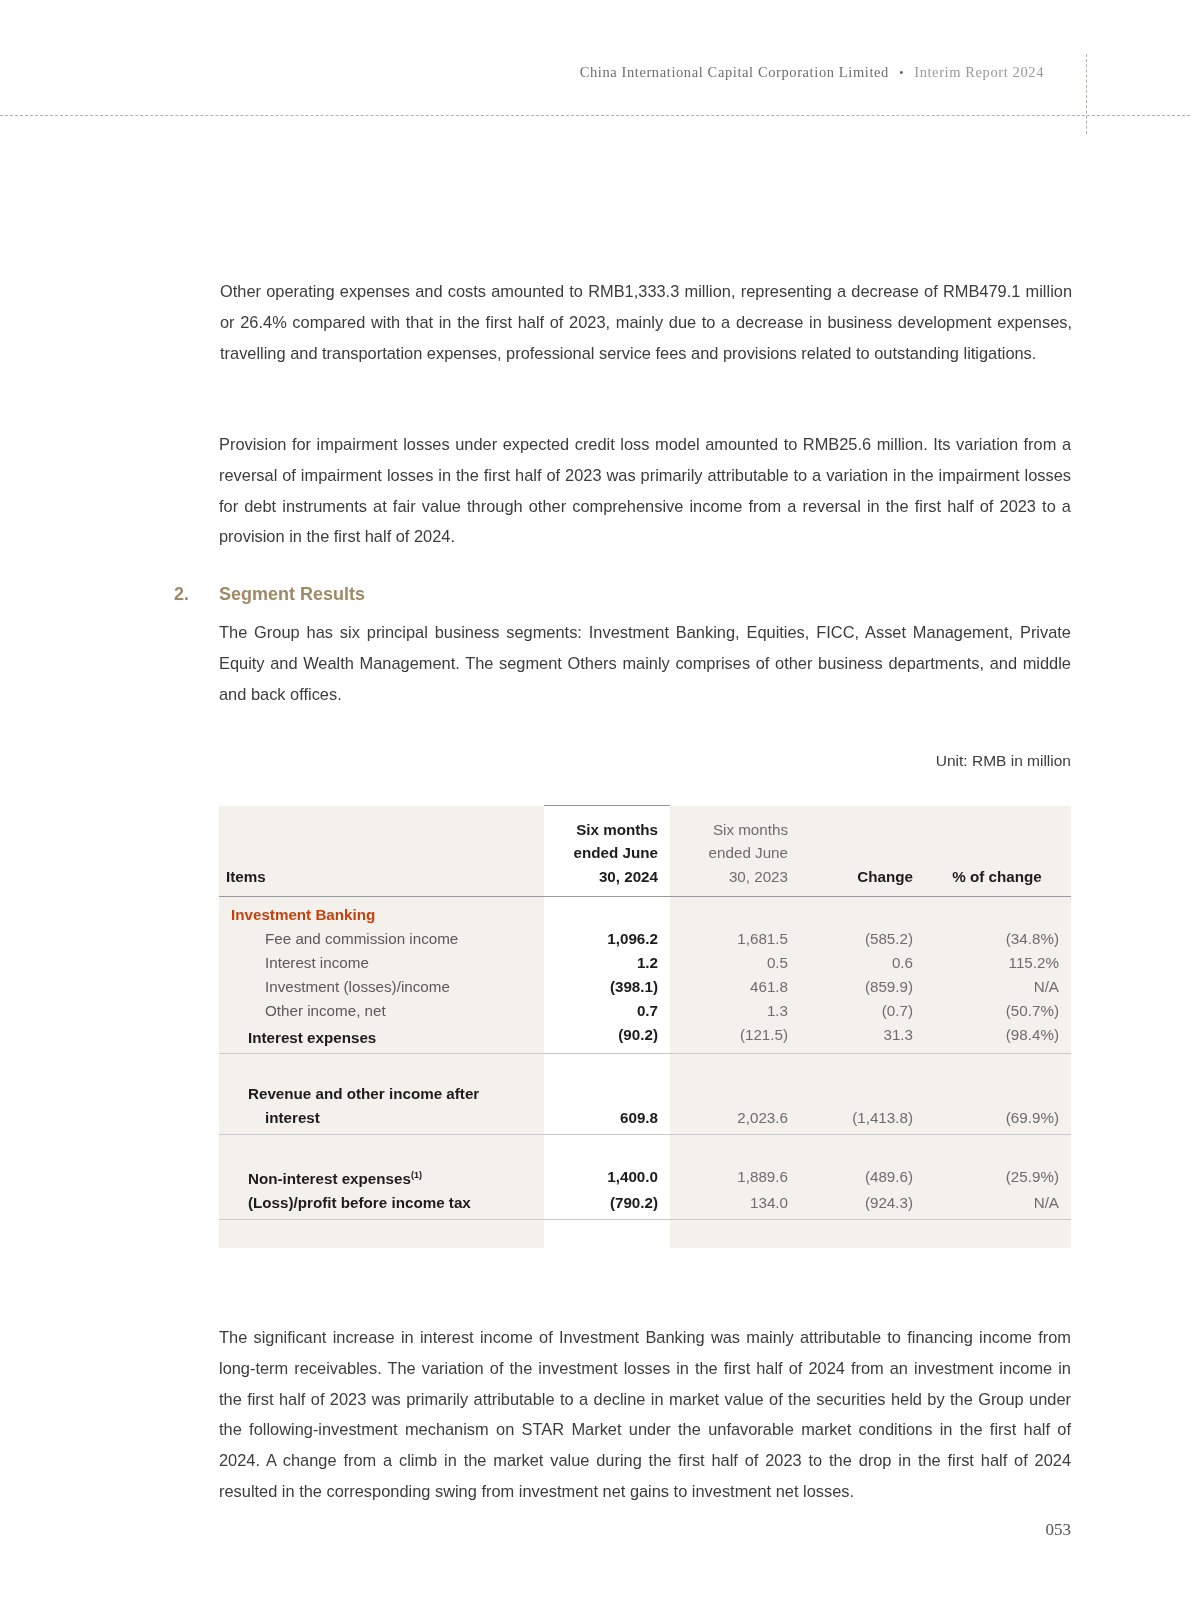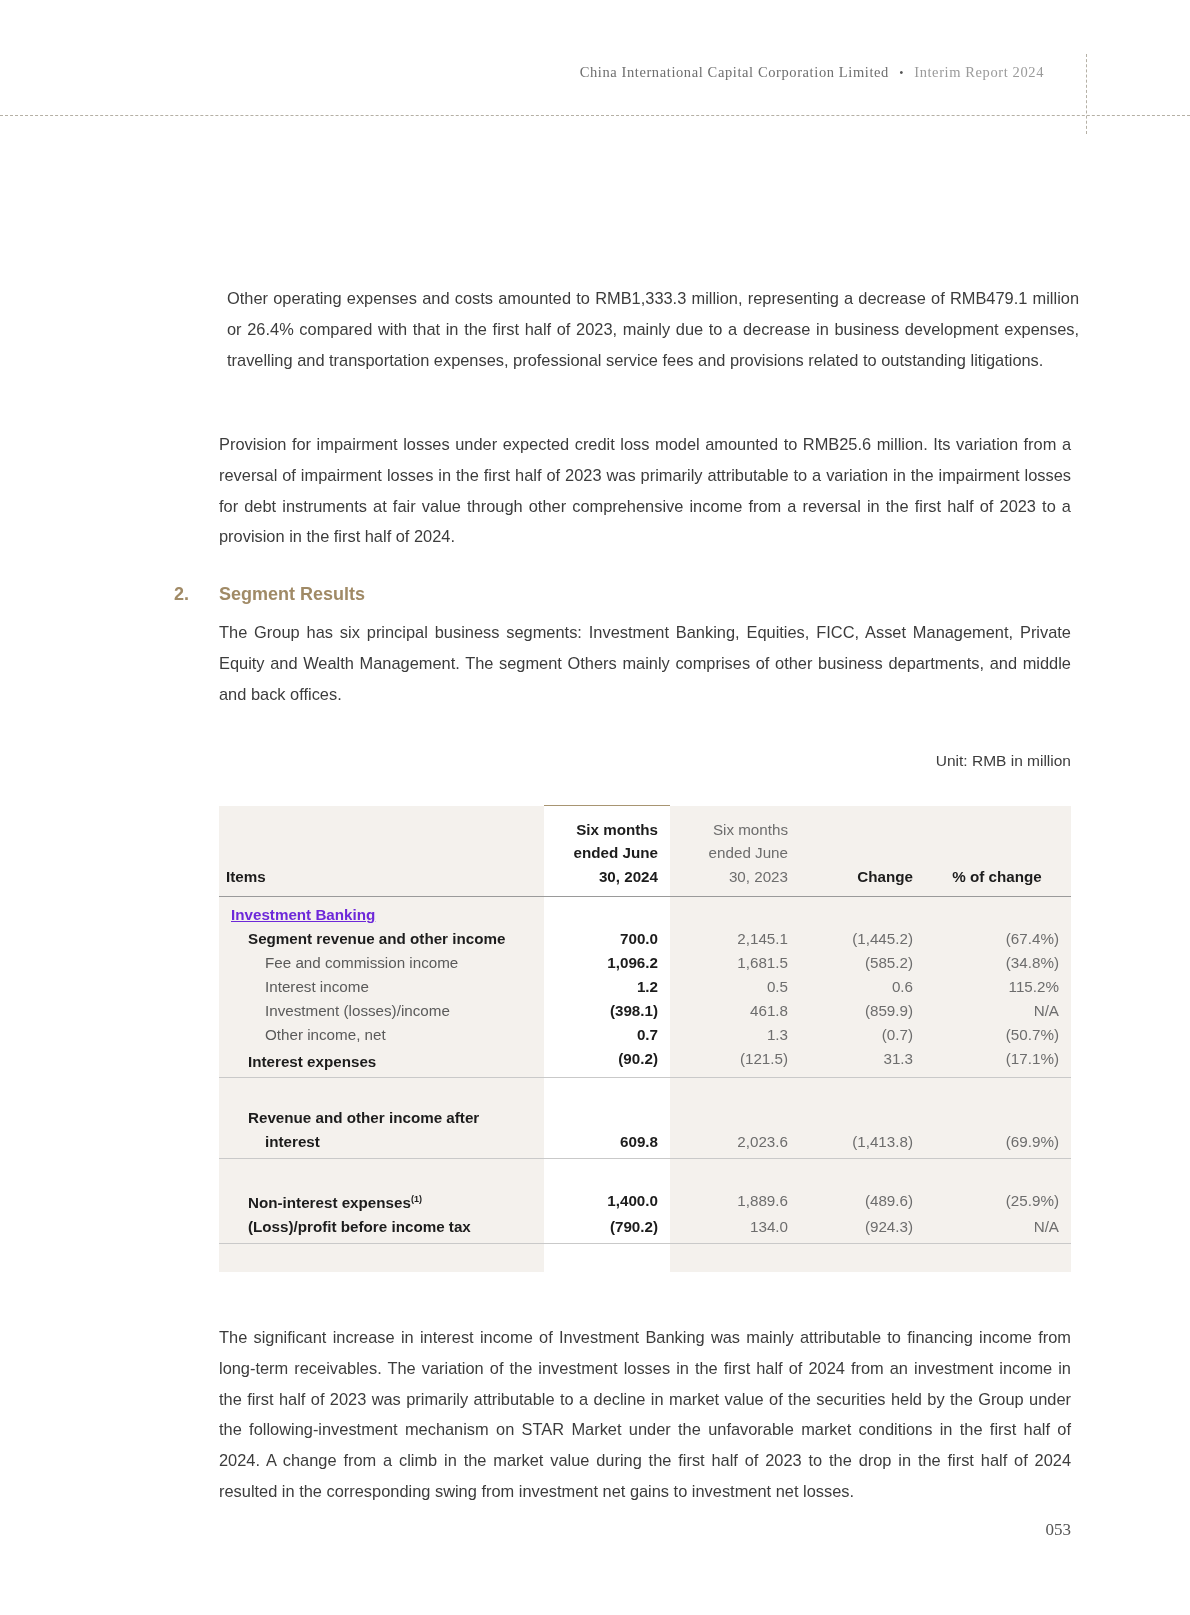--- a/index.html
+++ b/index.html
@@ -40,21 +40,21 @@
   th.pct { padding-right: 4px; font-weight: bold; color: #1c1c1c; }
 
   td { height: 24px; line-height: 24px; }
   td.lbl { padding-left: 12px; }
   td.num { text-align: right; }
   td.c24 { padding-right: 12px; font-weight: bold; color: #1c1c1c; }
   td.c23 { padding-right: 14px; color: #6d6d6d; font-weight: 300; }
   td.chg { padding-right: 14px; color: #6d6d6d; font-weight: 300; }
   td.pct { padding-right: 12px; color: #6d6d6d; font-weight: 300; }
 
-  .lv0 { font-weight: bold; color: #6d28d9; text-decoration: underline; }
+  .lv0 { font-weight: bold; color: #c2410c; }
   .lv1 { font-weight: bold; color: #1c1c1c; padding-left: 17px; display: inline-block; }
   .lv2 { color: #5a5a5a; font-weight: 300; padding-left: 34px; display: inline-block; }
   .lv1wrap { font-weight: bold; color: #1c1c1c; padding-left: 17px; display: inline-block; line-height: 23.5px; }
   .lv1wrap .cont { padding-left: 17px; display: inline-block; }
   sup { font-size: 9px; vertical-align: 6px; }
 
   tr.first td { padding-top: 6px; }
   tr.sep td { border-bottom: 1.2px solid #c9c9c9; }
   tr.spacer td { height: 28px; }
   tr.lastrow td { border-bottom: 1.2px solid #9a9a9a; padding-bottom: 6px; }
@@ -67,21 +67,21 @@
 <body>
 
 <div class="running-header">
   <span>China International Capital Corporation Limited</span>
   <span class="bullet">•</span>
   <span class="report">Interim Report 2024</span>
 </div>
 <div class="dash-h"></div>
 <div class="dash-v"></div>
 
-<p class="para" id="p1" style="margin:8px">Other operating expenses and costs amounted to RMB1,333.3 million, representing a decrease of RMB479.1 million or 26.4% compared with that in the first half of 2023, mainly due to a decrease in business development expenses, travelling and transportation expenses, professional service fees and provisions related to outstanding litigations.</p>
+<p class="para" id="p1" style="margin:1px">Other operating expenses and costs amounted to RMB1,333.3 million, representing a decrease of RMB479.1 million or 26.4% compared with that in the first half of 2023, mainly due to a decrease in business development expenses, travelling and transportation expenses, professional service fees and provisions related to outstanding litigations.</p>
 <p class="para" id="p2" style="margin:0">Provision for impairment losses under expected credit loss model amounted to RMB25.6 million. Its variation from a reversal of impairment losses in the first half of 2023 was primarily attributable to a variation in the impairment losses for debt instruments at fair value through other comprehensive income from a reversal in the first half of 2023 to a provision in the first half of 2024.</p>
 
 <div class="sec-num">2.</div>
 <div class="sec-title">Segment Results</div>
 
 <p class="para" id="p3" style="margin:0">The Group has six principal business segments: Investment Banking, Equities, FICC, Asset Management, Private Equity and Wealth Management. The segment Others mainly comprises of other business departments, and middle and back offices.</p>
 
 <div class="unit">Unit: RMB in million</div>
 
 <div class="tbl">
@@ -112,27 +112,20 @@
     </thead>
     <tbody>
       <tr class="first">
         <td class="lbl lv0">Investment Banking</td>
         <td class="c24"></td>
           <td></td>
           <td></td>
           <td></td>
       </tr>
       <tr>
-        <td class="lbl"><span class="lv1">Segment revenue and other income</span></td>
-        <td class="num c24">700.0</td>
-        <td class="num c23">2,145.1</td>
-        <td class="num chg">(1,445.2)</td>
-        <td class="num pct">(67.4%)</td>
-      </tr>
-      <tr>
         <td class="lbl"><span class="lv2">Fee and commission income</span></td>
         <td class="num c24">1,096.2</td>
         <td class="num c23">1,681.5</td>
         <td class="num chg">(585.2)</td>
         <td class="num pct">(34.8%)</td>
       </tr>
       <tr>
         <td class="lbl"><span class="lv2">Interest income</span></td>
         <td class="num c24">1.2</td>
         <td class="num c23">0.5</td>
@@ -151,21 +144,21 @@
         <td class="num c24">0.7</td>
         <td class="num c23">1.3</td>
         <td class="num chg">(0.7)</td>
         <td class="num pct">(50.7%)</td>
       </tr>
       <tr class="sep">
         <td class="lbl" style="padding-bottom:0"><span class="lv1">Interest expenses</span></td>
         <td class="num c24" style="padding-bottom:6px">(90.2)</td>
         <td class="num c23" style="padding-bottom:6px">(121.5)</td>
         <td class="num chg" style="padding-bottom:6px">31.3</td>
-        <td class="num pct" style="padding-bottom:6px">(17.1%)</td>
+        <td class="num pct" style="padding-bottom:6px">(98.4%)</td>
       </tr>
       <tr class="spacer">
           <td></td>
           <td class="c24"></td>
           <td></td>
           <td></td>
           <td></td>
         </tr>
       <tr class="sep tall">
         <td class="lbl" style="padding-bottom:4px">

